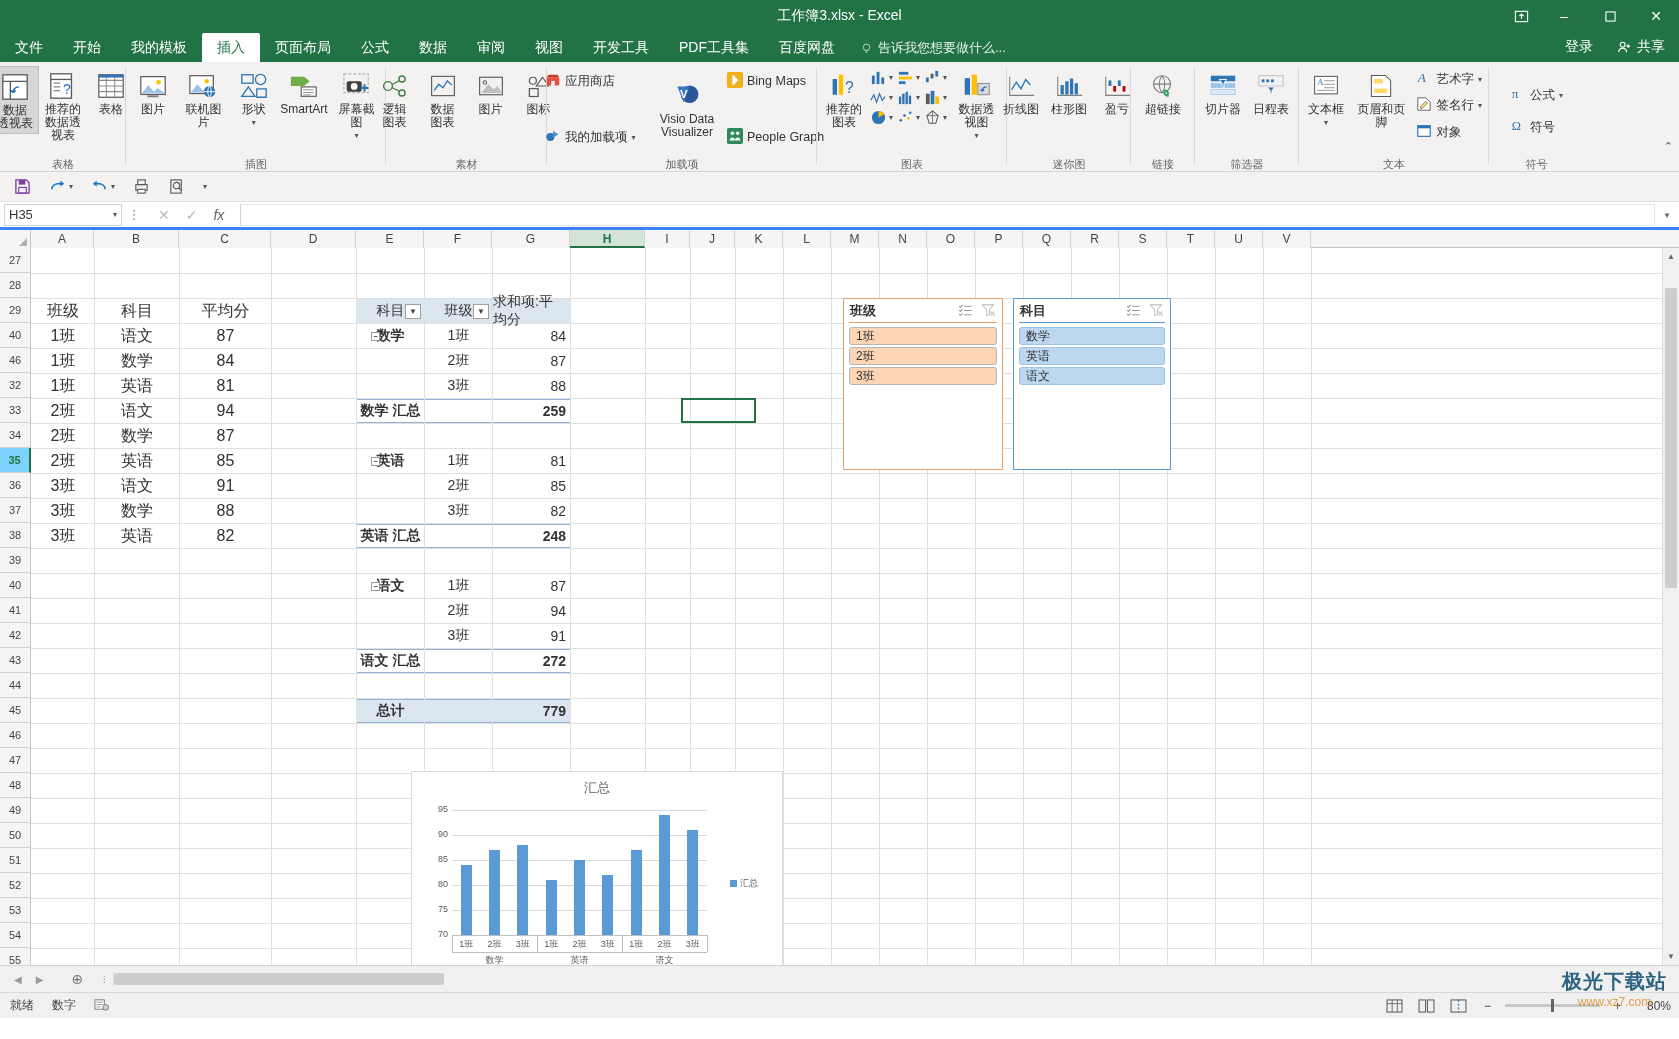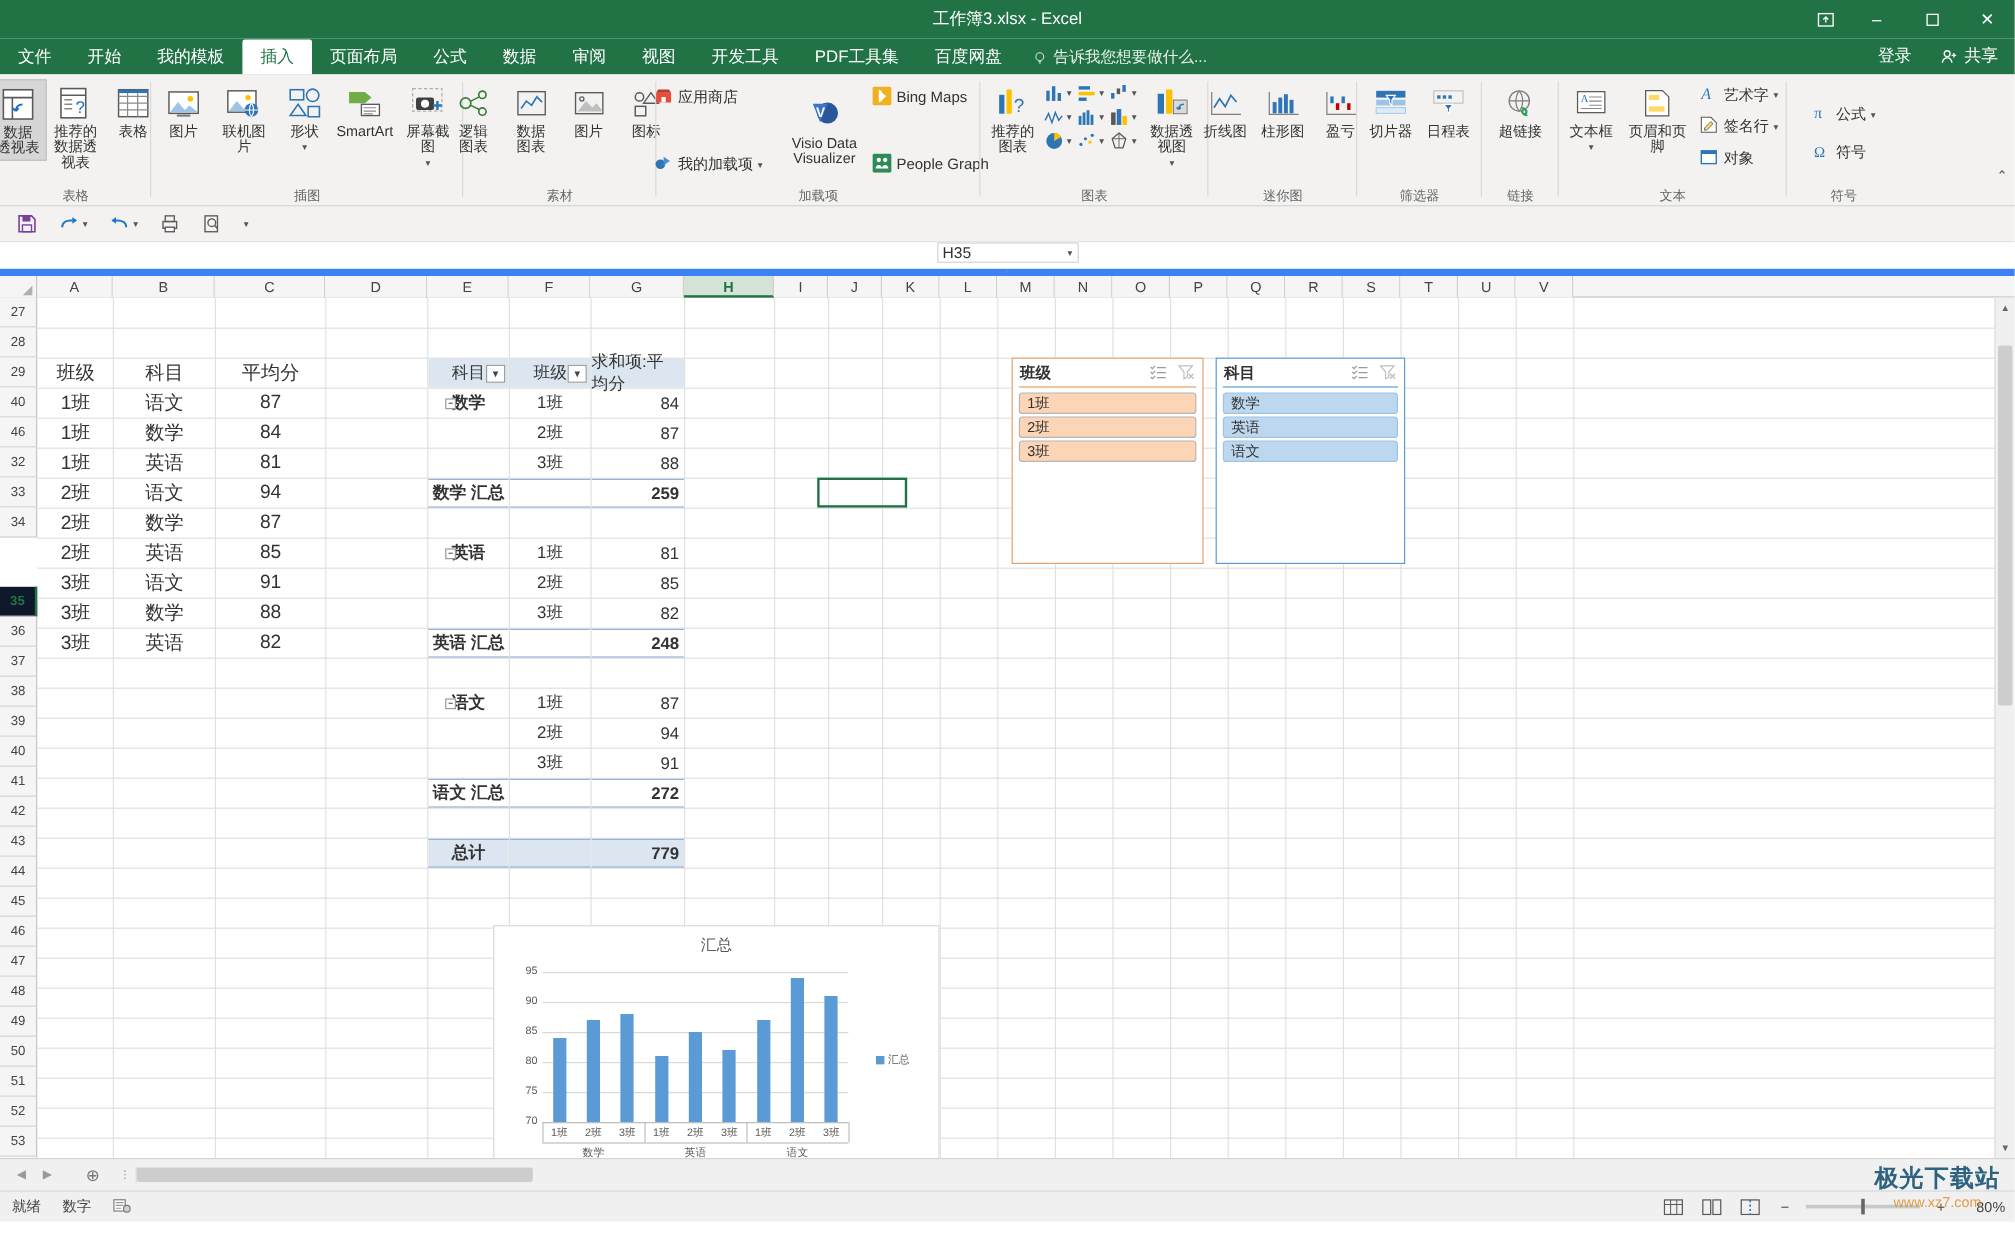--- a/index.html
+++ b/index.html
@@ -43,37 +43,37 @@
   .smallbtn{display:flex;align-items:center;gap:4px;font-size:12.5px;padding:2px 4px;height:24px;white-space:nowrap;}
   .col2{display:flex;flex-direction:column;justify-content:space-between;height:80px;}
   .caret{font-size:8px;color:#555;}
   .minich{display:flex;align-items:center;gap:2px;padding:1px 2px;}
 
   
   .qat{height:30px;background:#f3f2f1;display:flex;align-items:center;padding-left:14px;gap:18px;border-bottom:1px solid #e1e1e1;}
   .qat .qitem{display:flex;align-items:center;gap:3px;}
 
   
-  .fbar{height:28px;background:#fff;display:flex;align-items:center;border-bottom:6px solid #3b82f6;padding:0 4px;gap:4px;flex-direction:column;}
+  .fbar{height:28px;background:#fff;display:flex;align-items:center;border-bottom:3px solid #3b82f6;padding:0 4px;gap:4px;}
   .namebox{width:118px;height:22px;border:1px solid #d4d4d4;background:#fff;display:flex;align-items:center;padding:0 4px;font-size:13px;justify-content:space-between;}
   .fb-dots{width:16px;text-align:center;color:#888;}
   .fb-icons{display:flex;align-items:center;gap:16px;padding:0 12px;color:#b9b9b9;font-size:14px;}
   .fb-input{flex:1;height:22px;border:1px solid #e6e6e6;border-left:1px solid #d4d4d4;background:#fff;}
   .fb-end{width:16px;text-align:center;color:#666;font-size:9px;}
 
   
   .gridwrap{position:relative;height:735px;background:#fff;overflow:hidden;}
   .colhdr{height:18px;display:flex;background:#f5f5f5;border-bottom:1px solid #c6c6c6;position:relative;}
   .corner{width:31px;height:18px;background:#f5f5f5;border-right:1px solid #c6c6c6;position:relative;}
   .corner::after{content:"";position:absolute;right:3px;bottom:2px;border-left:8px solid transparent;border-bottom:8px solid #b0b0b0;}
   .ch{height:18px;line-height:18px;text-align:center;font-size:12px;color:#444;border-right:1px solid #d0d0d0;background:#f5f5f5;}
   .ch.sel{background:#d3e3d6;color:#217346;font-weight:bold;border-bottom:2px solid #217346;}
   .rowhdrs{position:absolute;left:0;top:18px;width:31px;}
   .rh{height:25px;line-height:25px;text-align:center;font-size:11px;color:#444;background:#f5f5f5;border-right:1px solid #c6c6c6;border-bottom:1px solid #d0d0d0;}
-  .rh.sel{background:#0f172a;color:#217346;font-weight:bold;border-right:2px solid #217346;margin-top:41px;}
+  .rh.sel{background:#7dd3fc;color:#217346;font-weight:bold;border-right:2px solid #217346;}
   .cellarea{position:absolute;left:31px;top:18px;right:17px;bottom:0;overflow:hidden;}
   .gline-v{position:absolute;top:0;bottom:0;width:1px;background:#e0e0e0;}
   .gline-h{position:absolute;left:0;right:0;height:1px;background:#e0e0e0;}
   .cell{position:absolute;display:flex;align-items:center;font-size:14px;}
   .selbox{position:absolute;border:2px solid #217346;}
 
   
   .vsb{position:absolute;right:0;top:18px;bottom:0;width:17px;background:#f0f0f0;border-left:1px solid #dcdcdc;}
   .vsb .thumb{position:absolute;left:2px;right:2px;top:40px;height:300px;background:#cdcdcd;border-radius:2px;}
   .vsb .arrow{height:17px;display:flex;align-items:center;justify-content:center;font-size:8px;color:#666;}
@@ -520,20 +520,36 @@
               <rect x="17" y="8" width="3" height="6" fill="#2e75b6"></rect>
               <rect x="22" y="14" width="3" height="6" fill="#c00000"></rect>
             </svg>
         </div>
         <div class="lbl">盈亏</div>
       </div>
     </div>
     <div class="glabel">迷你图</div>
   </div>
 
+  <div class="rgroup" style="width:64px">
+    <div class="gbody">
+      <div class="bigbtn">
+        <div class="ic">
+          <svg width="30" height="28" viewBox="0 0 32 28">
+              <circle cx="15" cy="12" r="9" fill="none" stroke="#7f7f7f" stroke-width="1.2"></circle>
+              <path d="M6 12h18M15 3c4 5 4 13 0 18-4-5-4-13 0-18" stroke="#7f7f7f" stroke-width="1.1" fill="none"></path>
+              <path d="M17 19a3 3 0 0 1 4 4l-1 1M22 24a3 3 0 0 1-4-4" stroke="#2e9e5b" stroke-width="2" fill="none"></path>
+            </svg>
+        </div>
+        <div class="lbl">超链接</div>
+      </div>
+    </div>
+    <div class="glabel">链接</div>
+  </div>
+
   <div class="rgroup" style="width:104px">
     <div class="gbody">
       <div class="bigbtn">
         <div class="ic">
           <svg width="30" height="28" viewBox="0 0 32 28">
               <rect x="3" y="3" width="26" height="6" fill="#2e75b6"></rect>
               <rect x="3" y="11" width="26" height="5" fill="#9dc3e6"></rect>
               <rect x="3" y="18" width="26" height="5" fill="#deebf7" stroke="#9dc3e6" stroke-width=".8"></rect>
               <path d="M12 7l8 0-3 4v5l-2-2v-3z" fill="#2e75b6" stroke="#fff" stroke-width="1"></path>
             </svg>
@@ -547,36 +563,20 @@
               <rect x="6" y="7" width="3" height="3" fill="#2e75b6"></rect>
               <rect x="11" y="7" width="3" height="3" fill="#2e75b6"></rect>
               <rect x="16" y="7" width="3" height="3" fill="#2e75b6"></rect>
               <path d="M12 15l8 0-3 4v4l-2-2v-2z" fill="#2e75b6" stroke="#fff" stroke-width="1"></path>
             </svg>
         </div>
         <div class="lbl">日程表</div>
       </div>
     </div>
     <div class="glabel">筛选器</div>
-  </div>
-
-  <div class="rgroup" style="width:64px">
-    <div class="gbody">
-      <div class="bigbtn">
-        <div class="ic">
-          <svg width="30" height="28" viewBox="0 0 32 28">
-              <circle cx="15" cy="12" r="9" fill="none" stroke="#7f7f7f" stroke-width="1.2"></circle>
-              <path d="M6 12h18M15 3c4 5 4 13 0 18-4-5-4-13 0-18" stroke="#7f7f7f" stroke-width="1.1" fill="none"></path>
-              <path d="M17 19a3 3 0 0 1 4 4l-1 1M22 24a3 3 0 0 1-4-4" stroke="#2e9e5b" stroke-width="2" fill="none"></path>
-            </svg>
-        </div>
-        <div class="lbl">超链接</div>
-      </div>
-    </div>
-    <div class="glabel">链接</div>
   </div>
 
   <div class="rgroup" style="width:190px">
     <div class="gbody">
       <div class="bigbtn">
         <div class="ic">
           <svg width="28" height="26" viewBox="0 0 32 28">
               <rect x="3" y="3" width="26" height="20" fill="#fff" stroke="#5a5a5a" stroke-width="1.2"></rect>
               <text x="6" y="13" font-size="10" fill="#2e75b6" font-family="Liberation Serif">A</text>
               <path d="M14 8h12M14 12h12M14 16h12M6 19h20" stroke="#8a8a8a" stroke-width="1"></path>

